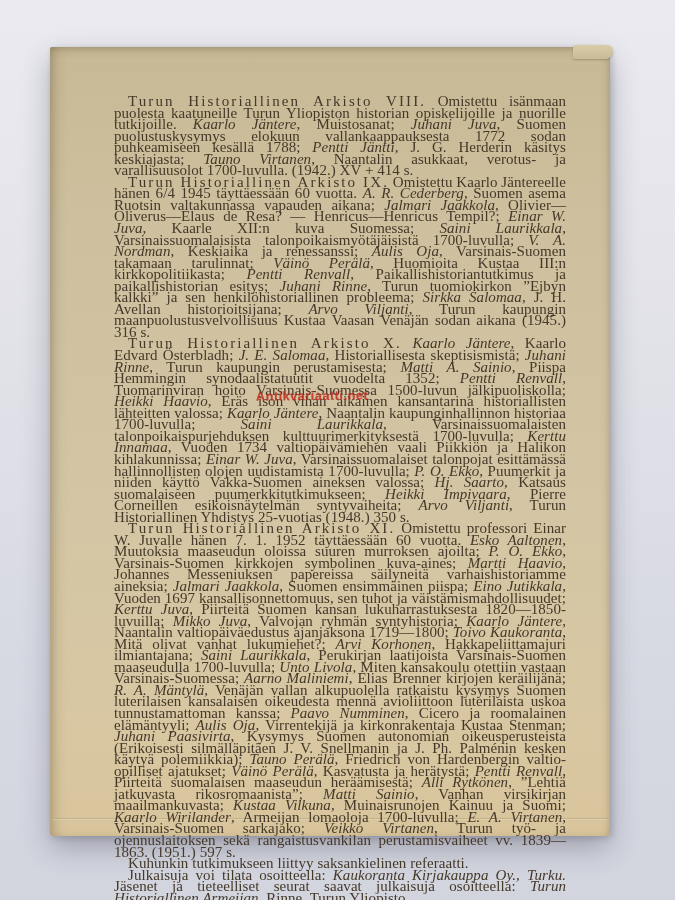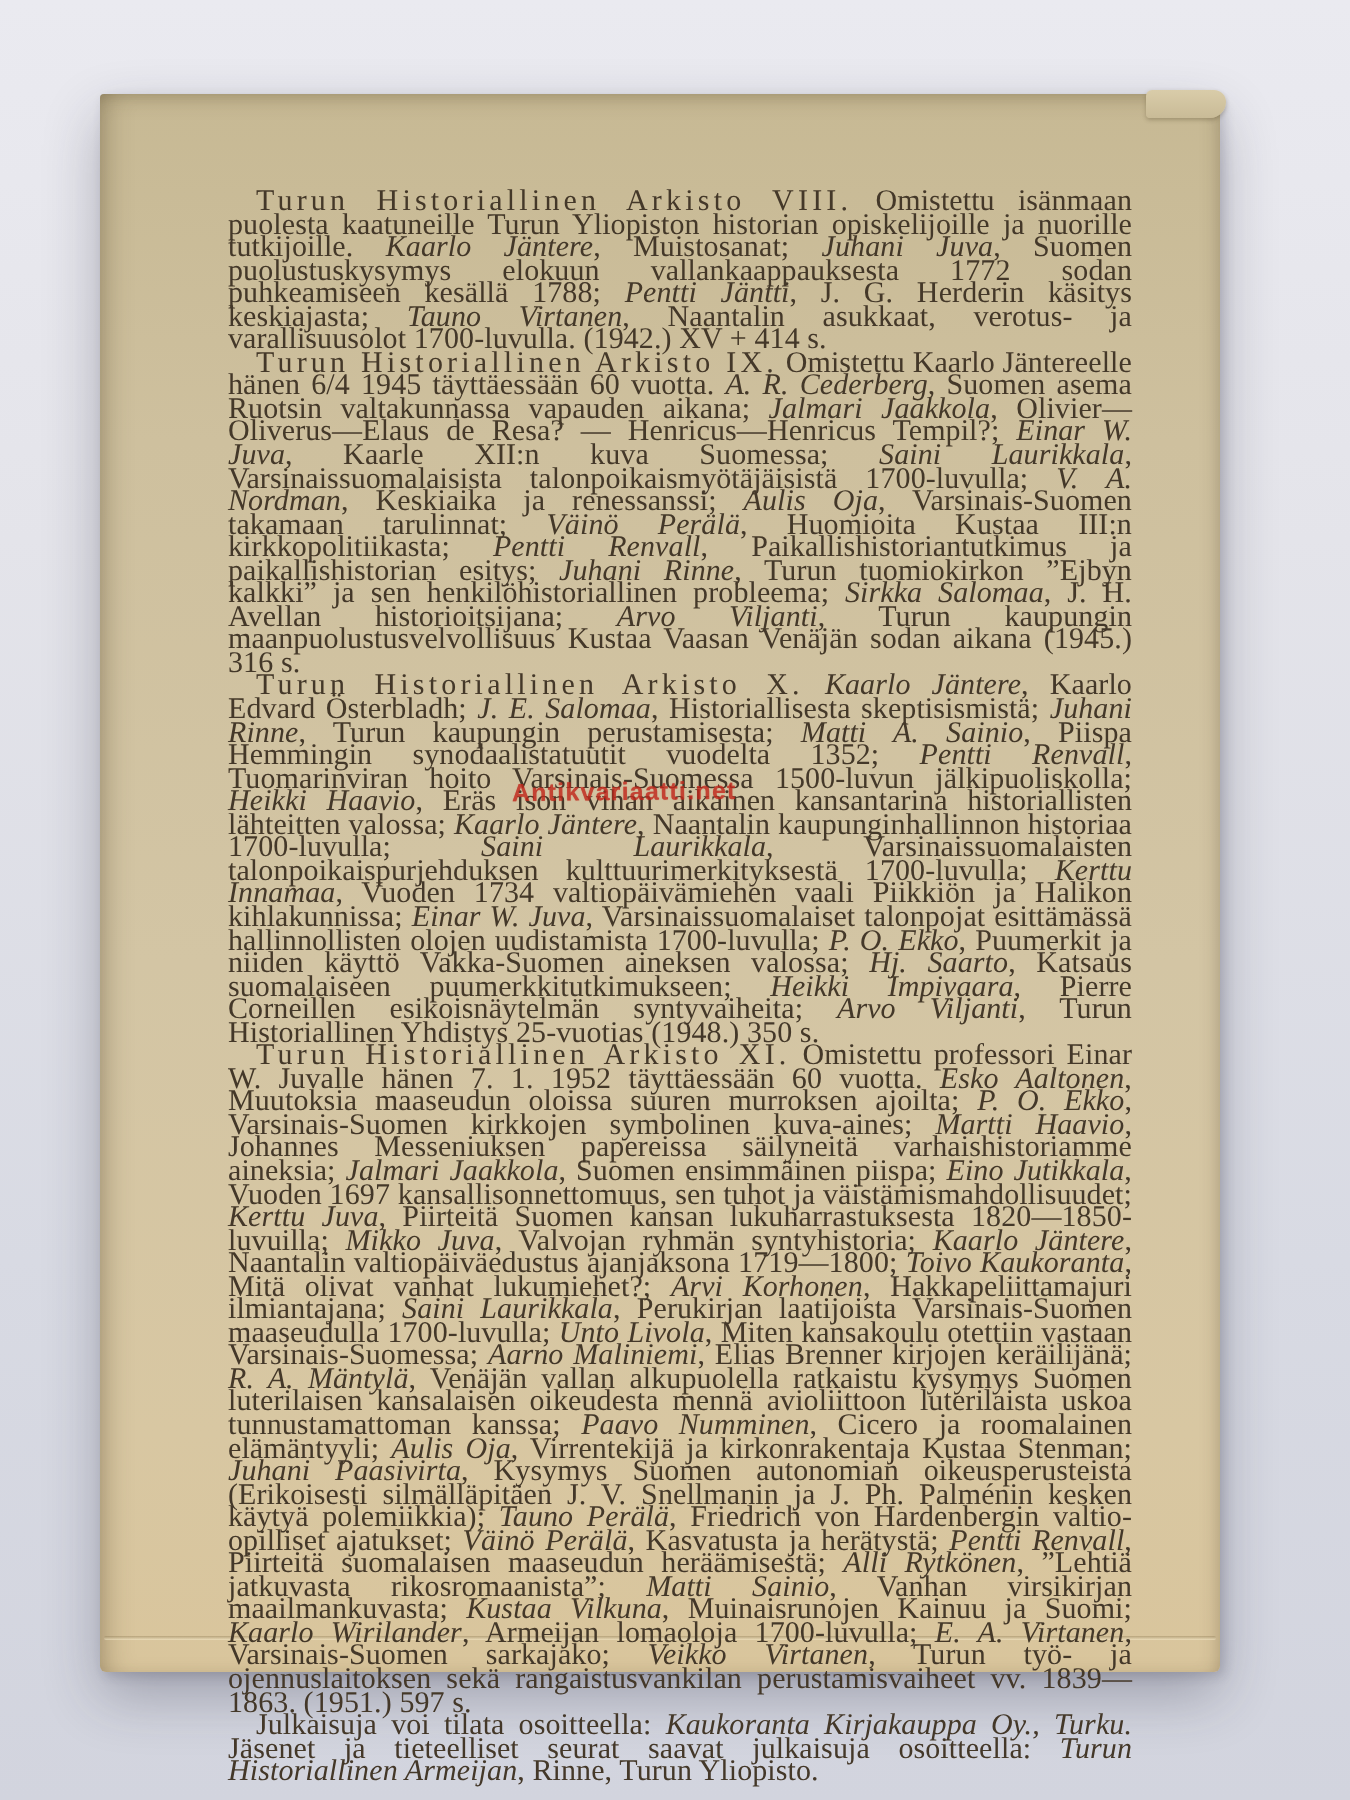--- a/index.html
+++ b/index.html
@@ -67,17 +67,18 @@
 
 <div id="stage">
   <div id="book">
     <div class="corner-pages"></div>
     <div class="bottom-crease"></div>
     <div id="text-block" style="color: rgb(68, 56, 41);">
       <p><span class="seg-h">Turun Historiallinen Arkisto VIII.</span><span class="seg-n"> Omistettu isänmaan puolesta kaatuneille Turun Yliopiston historian opiskelijoille ja nuorille tutkijoille. </span><span class="seg-i">Kaarlo Jäntere</span><span class="seg-n">, Muistosanat; </span><span class="seg-i">Juhani Juva</span><span class="seg-n">, Suomen puolustuskysymys elokuun vallankaappauksesta 1772 sodan puhkeamiseen kesällä 1788; </span><span class="seg-i">Pentti Jäntti</span><span class="seg-n">, J. G. Herderin käsitys keskiajasta; </span><span class="seg-i">Tauno Virtanen</span><span class="seg-n">, Naantalin asukkaat, verotus- ja varallisuusolot 1700-luvulla. (1942.) XV + 414 s.</span></p>
       <p><span class="seg-h">Turun Historiallinen Arkisto IX.</span><span class="seg-n"> Omistettu Kaarlo Jäntereelle hänen 6/4 1945 täyttäessään 60 vuotta. </span><span class="seg-i">A. R. Cederberg</span><span class="seg-n">, Suomen asema Ruotsin valtakunnassa vapauden aikana; </span><span class="seg-i">Jalmari Jaakkola</span><span class="seg-n">, Olivier—Oliverus—Elaus de Resa? — Henricus—Henricus Tempil?; </span><span class="seg-i">Einar W. Juva</span><span class="seg-n">, Kaarle XII:n kuva Suomessa; </span><span class="seg-i">Saini Laurikkala</span><span class="seg-n">, Varsinaissuomalaisista talonpoikaismyötäjäisistä 1700-luvulla; </span><span class="seg-i">V. A. Nordman</span><span class="seg-n">, Keskiaika ja renessanssi; </span><span class="seg-i">Aulis Oja</span><span class="seg-n">, Varsinais-Suomen takamaan tarulinnat; </span><span class="seg-i">Väinö Perälä</span><span class="seg-n">, Huomioita Kustaa III:n kirkkopolitiikasta; </span><span class="seg-i">Pentti Renvall</span><span class="seg-n">, Paikallishistoriantutkimus ja paikallishistorian esitys; </span><span class="seg-i">Juhani Rinne</span><span class="seg-n">, Turun tuomiokirkon ”Ejbyn kalkki” ja sen henkilöhistoriallinen probleema; </span><span class="seg-i">Sirkka Salomaa</span><span class="seg-n">, J. H. Avellan historioitsijana; </span><span class="seg-i">Arvo Viljanti</span><span class="seg-n">, Turun kaupungin maanpuolustusvelvollisuus Kustaa Vaasan Venäjän sodan aikana (1945.) 316 s.</span></p>
       <p><span class="seg-h">Turun Historiallinen Arkisto X.</span><span class="seg-n"> </span><span class="seg-i">Kaarlo Jäntere</span><span class="seg-n">, Kaarlo Edvard Österbladh; </span><span class="seg-i">J. E. Salomaa</span><span class="seg-n">, Historiallisesta skeptisismistä; </span><span class="seg-i">Juhani Rinne</span><span class="seg-n">, Turun kaupungin perustamisesta; </span><span class="seg-i">Matti A. Sainio</span><span class="seg-n">, Piispa Hemmingin synodaalistatuutit vuodelta 1352; </span><span class="seg-i">Pentti Renvall</span><span class="seg-n">, Tuomarinviran hoito Varsinais-Suomessa 1500-luvun jälkipuoliskolla; </span><span class="seg-i">Heikki Haavio</span><span class="seg-n">, Eräs ison vihan aikainen kansantarina historiallisten lähteitten valossa; </span><span class="seg-i">Kaarlo Jäntere</span><span class="seg-n">, Naantalin kaupunginhallinnon historiaa 1700-luvulla; </span><span class="seg-i">Saini Laurikkala</span><span class="seg-n">, Varsinaissuomalaisten talonpoikaispurjehduksen kulttuurimerkityksestä 1700-luvulla; </span><span class="seg-i">Kerttu Innamaa</span><span class="seg-n">, Vuoden 1734 valtiopäivämiehen vaali Piikkiön ja Halikon kihlakunnissa; </span><span class="seg-i">Einar W. Juva</span><span class="seg-n">, Varsinaissuomalaiset talonpojat esittämässä hallinnollisten olojen uudistamista 1700-luvulla; </span><span class="seg-i">P. O. Ekko</span><span class="seg-n">, Puumerkit ja niiden käyttö Vakka-Suomen aineksen valossa; </span><span class="seg-i">Hj. Saarto</span><span class="seg-n">, Katsaus suomalaiseen puumerkkitutkimukseen; </span><span class="seg-i">Heikki Impivaara</span><span class="seg-n">, Pierre Corneillen esikois­näytelmän syntyvaiheita; </span><span class="seg-i">Arvo Viljanti</span><span class="seg-n">, Turun Historiallinen Yhdistys 25-vuotias (1948.) 350 s.</span></p>
       <p><span class="seg-h">Turun Historiallinen Arkisto XI.</span><span class="seg-n"> Omistettu professori Einar W. Juvalle hänen 7. 1. 1952 täyttäessään 60 vuotta. </span><span class="seg-i">Esko Aaltonen</span><span class="seg-n">, Muutoksia maaseudun oloissa suuren murroksen ajoilta; </span><span class="seg-i">P. O. Ekko</span><span class="seg-n">, Varsinais-Suomen kirkkojen symbolinen kuva-aines; </span><span class="seg-i">Martti Haavio</span><span class="seg-n">, Johannes Messeniuksen papereissa säilyneitä varhaishistoriamme aineksia; </span><span class="seg-i">Jalmari Jaakkola</span><span class="seg-n">, Suomen ensimmäinen piispa; </span><span class="seg-i">Eino Jutikkala</span><span class="seg-n">, Vuoden 1697 kansallisonnettomuus, sen tuhot ja väistämismahdollisuudet; </span><span class="seg-i">Kerttu Juva</span><span class="seg-n">, Piirteitä Suomen kansan lukuharrastuksesta 1820—1850-luvuilla; </span><span class="seg-i">Mikko Juva</span><span class="seg-n">, Valvojan ryhmän syntyhistoria; </span><span class="seg-i">Kaarlo Jäntere</span><span class="seg-n">, Naantalin valtiopäiväedustus ajanjaksona 1719—1800; </span><span class="seg-i">Toivo Kaukoranta</span><span class="seg-n">, Mitä olivat vanhat lukumiehet?; </span><span class="seg-i">Arvi Korhonen</span><span class="seg-n">, Hakkapeliittamajuri ilmiantajana; </span><span class="seg-i">Saini Laurikkala</span><span class="seg-n">, Perukirjan laatijoista Varsinais-Suomen maaseudulla 1700-luvulla; </span><span class="seg-i">Unto Livola</span><span class="seg-n">, Miten kansakoulu otettiin vastaan Varsinais-Suomessa; </span><span class="seg-i">Aarno Maliniemi</span><span class="seg-n">, Elias Brenner kirjojen keräilijänä; </span><span class="seg-i">R. A. Mäntylä</span><span class="seg-n">, Venäjän vallan alkupuolella ratkaistu kysymys Suomen luterilaisen kansalaisen oikeudesta mennä avioliittoon luterilaista uskoa tunnustamattoman kanssa; </span><span class="seg-i">Paavo Numminen</span><span class="seg-n">, Cicero ja roomalainen elämäntyyli; </span><span class="seg-i">Aulis Oja</span><span class="seg-n">, Virrentekijä ja kirkonrakentaja Kustaa Stenman; </span><span class="seg-i">Juhani Paasivirta</span><span class="seg-n">, Kysymys Suomen autonomian oikeusperusteista (Erikoisesti silmälläpitäen J. V. Snellmanin ja J. Ph. Palménin kesken käytyä polemiikkia); </span><span class="seg-i">Tauno Perälä</span><span class="seg-n">, Friedrich von Hardenbergin valtio-opilliset ajatukset; </span><span class="seg-i">Väinö Perälä</span><span class="seg-n">, Kasvatusta ja herätystä; </span><span class="seg-i">Pentti Renvall</span><span class="seg-n">, Piirteitä suomalaisen maaseudun heräämisestä; </span><span class="seg-i">Alli Rytkönen</span><span class="seg-n">, ”Lehtiä jatkuvasta rikosromaanista”; </span><span class="seg-i">Matti Sainio</span><span class="seg-n">, Vanhan virsikirjan maailmankuvasta; </span><span class="seg-i">Kustaa Vilkuna</span><span class="seg-n">, Muinaisrunojen Kainuu ja Suomi; </span><span class="seg-i">Kaarlo Wirilander</span><span class="seg-n">, Armeijan lomaoloja 1700-luvulla; </span><span class="seg-i">E. A. Virtanen</span><span class="seg-n">, Varsinais-Suomen sarkajako; </span><span class="seg-i">Veikko Virtanen</span><span class="seg-n">, Turun työ- ja ojennuslaitoksen sekä rangaistusvankilan perustamisvaiheet vv. 1839—1863. (1951.) 597 s.</span></p>
+      <p><span class="seg-n">Kuhunkin tutkimukseen liittyy saksankielinen referaatti.</span></p>
       <p><span class="seg-n">Julkaisuja voi tilata osoitteella: </span><span class="seg-i">Kaukoranta Kirjakauppa Oy., Turku.</span><span class="seg-n">  Jäsenet ja tieteelliset seurat saavat julkaisuja osoitteella: </span><span class="seg-i">Turun Historiallinen Armeijan</span><span class="seg-n">, Rinne, Turun Yliopisto.</span></p>
     </div>
   </div>
   <div id="stamp" style="color: rgb(193, 39, 27);">Antikvariaatti.net</div>
 </div>
 
 </body></html>

